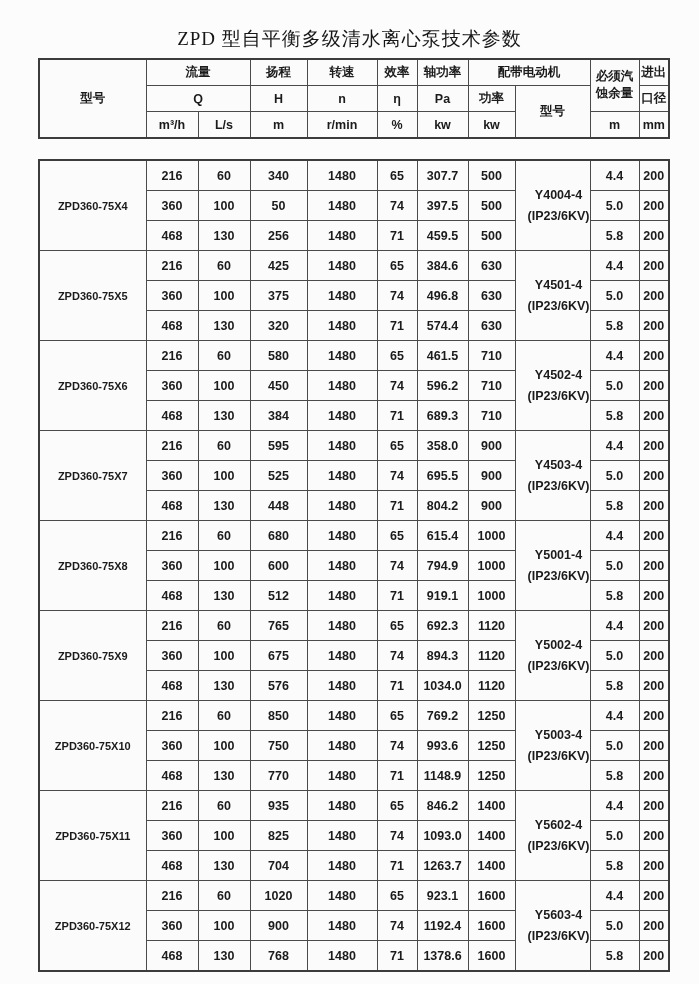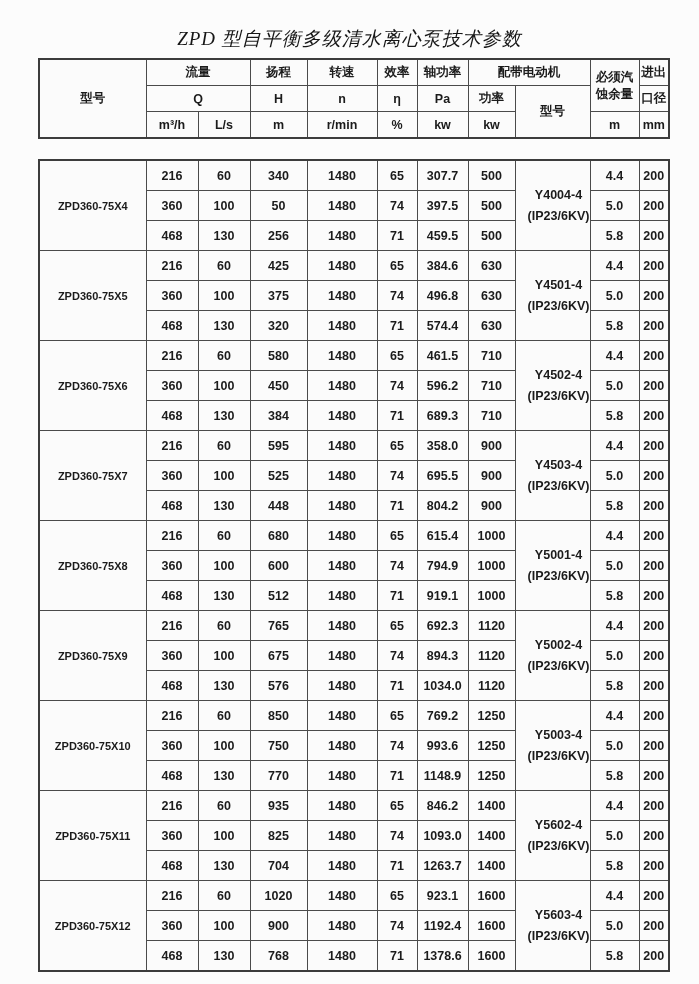--- a/index.html
+++ b/index.html
@@ -21,21 +21,20 @@
   .title {
     margin: 0;
     padding-top: 26px;
     padding-bottom: 6px;
     text-align: center;
     font-family: "Liberation Serif", "DejaVu Serif", serif;
     font-weight: normal;
     font-size: 19px;
     letter-spacing: 1px;
     color: #161616;
-    font-style: italic;
   }
   table {
     border-collapse: collapse;
     table-layout: fixed;
     width: 630px;
     margin-left: 38px;
     background: #fbfbfb;
   }
   table.header-table {
     border: 2px solid #3c3c3c;
@@ -49,21 +48,21 @@
     text-align: center;
     vertical-align: middle;
     font-weight: bold;
     font-size: 12.5px;
     padding: 0;
     overflow: hidden;
     white-space: nowrap;
   }
   .header-table td { height: 25px; }
   .body-table td { height: 29px; }
-  .npsh-head div { line-height: 17px; }
+  .npsh-head div { line-height: 17px; font-family: Liberation Mono, monospace; }
   .motor-cell div { line-height: 21px; margin-left: 12px; }
   .model-cell { font-size: 11px; }
 </style>
 </head>
 <body>
 
 <div class="page">
 
   <h1 class="title">ZPD 型自平衡多级清水离心泵技术参数</h1>
 

